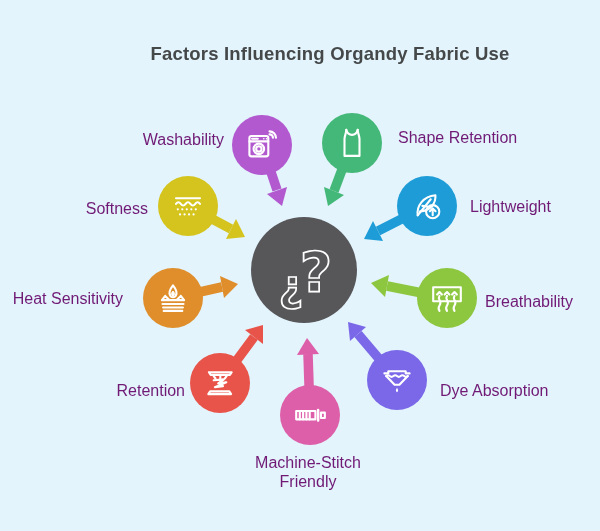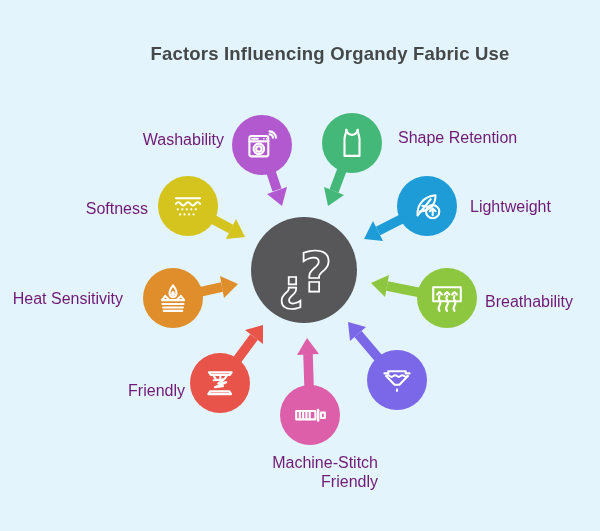--- a/index.html
+++ b/index.html
@@ -29,21 +29,21 @@
   
   .f0{left:232px;top:115px}.f1{left:322px;top:113px}.f2{left:397px;top:176px}
   .f3{left:417px;top:268px}.f4{left:367px;top:350px}.f5{left:280px;top:385px}
   .f6{left:190px;top:353px}.f7{left:143px;top:268px}.f8{left:158px;top:176px}
   
   .l0{left:224px;top:139px;transform:translate(-100%,-50%);}
   .l1{left:398px;top:137px;transform:translateY(-50%);}
   .l2{left:470px;top:206px;transform:translateY(-50%);}
   .l3{left:485px;top:301px;transform:translateY(-50%);text-align:center;}
   .l4{left:440px;top:390px;transform:translateY(-50%);}
-  .l5{left:308px;top:472px;transform:translate(-50%,-50%);text-align:right;width:140px;white-space:normal;}
+  .l5{left:308px;top:472px;transform:translate(-50%,-50%);text-align:center;width:140px;white-space:normal;}
   .l6{left:185px;top:390px;transform:translate(-100%,-50%);}
   .l7{left:123px;top:298px;transform:translate(-100%,-50%);}
   .l8{left:148px;top:208px;transform:translate(-100%,-50%);text-align:center;}
   .shaft{stroke-width:9.5;fill:none;}
 </style>
 </head>
 <body>
 
 <div class="canvas" style="background-color: rgb(227, 244, 252);">
 
@@ -144,20 +144,21 @@
   <div class="label l3">Breathability</div>
 
   <div class="node f4" style="background-color: rgb(122, 104, 232);">
     <svg class="icon" width="36" height="36" viewBox="0 0 24 24">
       <path d="M3.6,7.6 L6.2,7.6 L6.2,6.2 L17.8,6.2 L17.8,7.6 L20.4,7.6"></path>
       <path d="M4.8,9.4 L10.4,15.2 L13.6,15.2 L19.2,9.4"></path>
       <path d="M4.8,9.4 q1.2,-1.1 2.4,0 t2.4,0 t2.4,0 t2.4,0 t2.4,0 t2.4,0"></path>
       <path class="fil" d="M12,17.2 C11,18.7 11.1,19.8 12,20.1 C12.9,19.8 13,18.7 12,17.2 Z"></path>
     </svg>
   </div>
+  <div class="label l4">Dye Absorption</div>
 
   <div class="node f5" style="background-color: rgb(222, 95, 169);">
     <svg class="icon" width="36" height="36" viewBox="0 0 24 24">
       <rect x="2.8" y="9.3" width="12.8" height="5.6"></rect>
       <line x1="5.2" y1="9.3" x2="5.2" y2="14.9"></line>
       <line x1="7.4" y1="9.3" x2="7.4" y2="14.9"></line>
       <line x1="9.6" y1="9.3" x2="9.6" y2="14.9"></line>
       <line x1="11.8" y1="9.3" x2="11.8" y2="14.9"></line>
       <line x1="17.4" y1="8.6" x2="17.4" y2="15.6" stroke-width="1.7"></line>
       <rect x="19.3" y="10.4" width="2.6" height="3.6"></rect>
@@ -168,21 +169,21 @@
   <div class="node f6" style="background-color: rgb(233, 84, 74);">
     <svg class="icon" width="36" height="36" viewBox="0 0 24 24">
       <path d="M4.6,4.8 L19.8,4.8 L18.6,6.6 L5.8,6.6 Z"></path>
       <path d="M7.8,7.4 L9,9"></path>
       <path d="M12.2,7.4 L12.2,9.2"></path>
       <path d="M16.4,7.4 L15.2,9"></path>
       <path d="M7.8,10.2 L14.6,9.6 L10.8,12.2 L16.2,11.5 L8.6,14.8 L14,14.1"></path>
       <path d="M4.2,19.4 L19.4,19.4 L18.2,17.6 L5.4,17.6 Z"></path>
     </svg>
   </div>
-  <div class="label l6">Friendly</div>
+  <div class="label l6">Retention</div>
 
   <div class="node f7" style="background-color: rgb(223, 142, 43);">
     <svg class="icon" width="36" height="36" viewBox="0 0 24 24">
       <path d="M12,3.6 C9.6,6.6 8.9,8.8 10.2,10.6 C10.6,11.2 11.2,11.5 12,11.5 C12.8,11.5 13.4,11.2 13.8,10.6 C15.1,8.8 14.4,6.6 12,3.6 Z"></path>
       <path d="M12,8 C11.2,8.9 11.2,9.8 12,10.3 C12.8,9.8 12.8,8.9 12,8"></path>
       <path d="M4.6,13.4 L19.4,13.4 M4.6,13.4 L6.8,10.6 M19.4,13.4 L17.2,10.6 M6.8,10.6 L9.6,13.4 M17.2,10.6 L14.4,13.4"></path>
       <line x1="5" y1="16" x2="19" y2="16"></line>
       <line x1="5.4" y1="18.3" x2="18.6" y2="18.3"></line>
       <line x1="5.8" y1="20.6" x2="18.2" y2="20.6"></line>
     </svg>

